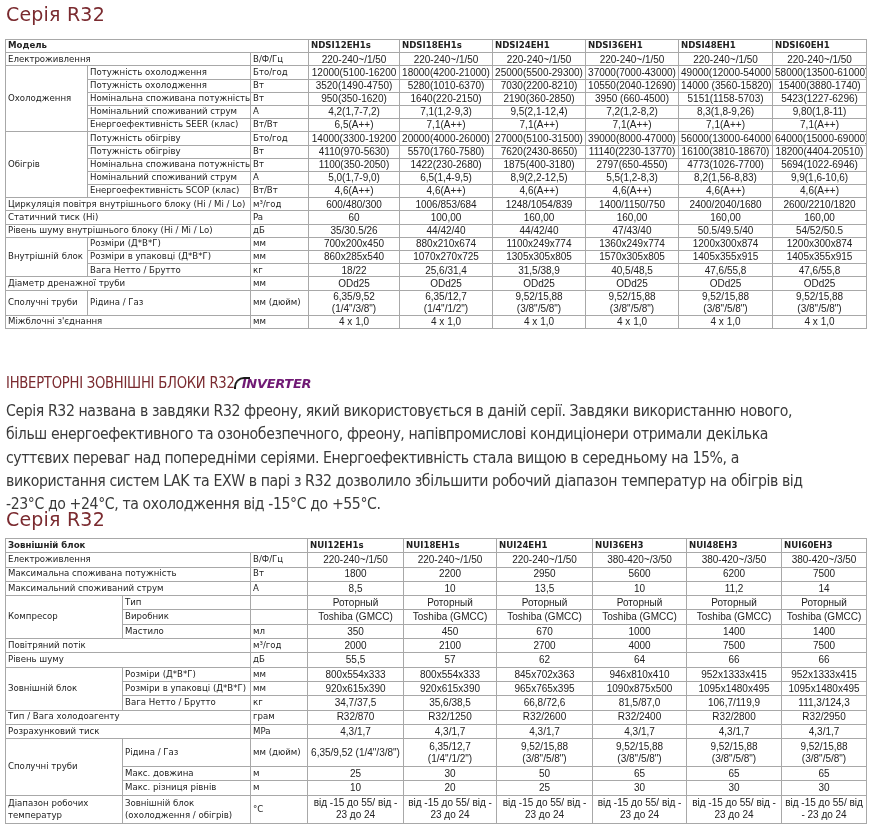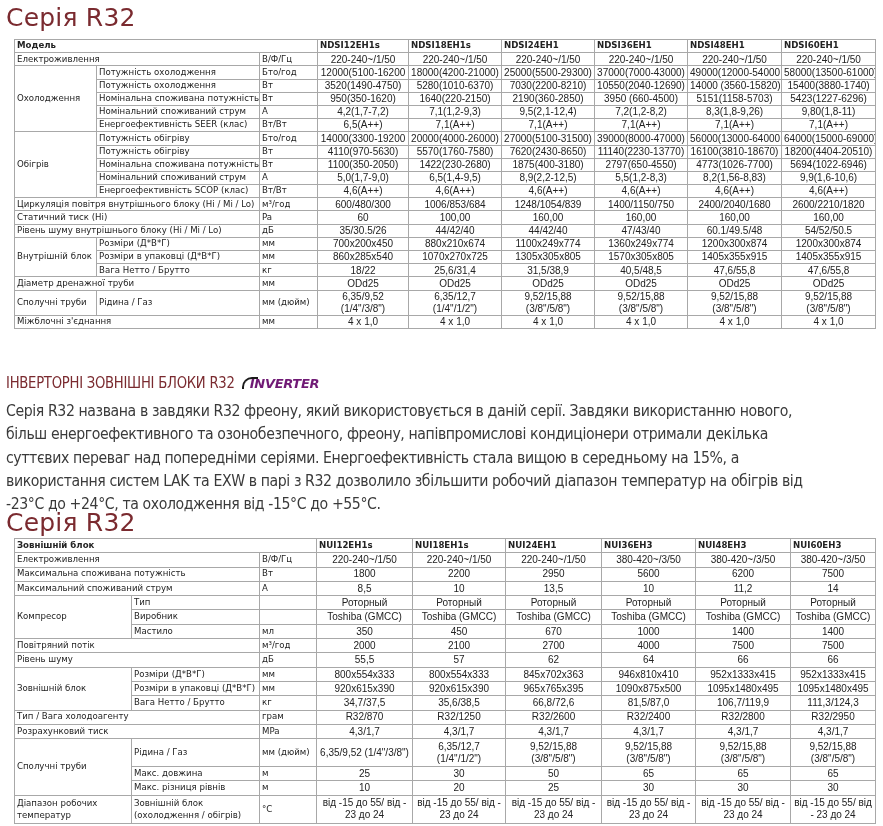--- a/index.html
+++ b/index.html
@@ -2,27 +2,27 @@
 <html><head>
 <meta charset="utf-8">
 <style>
   * { box-sizing: border-box; margin: 0; padding: 0; }
   html, body { width: 883px; height: 826px; background: #ffffff; overflow: hidden; }
   body { font-family: "Liberation Sans", sans-serif; color: #222; position: relative; }
 
   .series-title {
     position: absolute; left: 6px;
     font-family: "DejaVu Sans", sans-serif;
-    font-size: 25px; color: #7a2a2f; font-weight: normal; letter-spacing: 0.2px;
+    font-size: 19px; color: #7a2a2f; font-weight: normal; letter-spacing: 0.2px;
   }
   #title1 { top: 3px; }
   #title2 { top: 508px; }
 
   table.spec {
-    position: absolute; left: 14px;
+    position: absolute; left: 5px;
     border-collapse: collapse;
     font-family: "DejaVu Sans", sans-serif;
     font-size: 8.6px; color: #222;
     table-layout: fixed;
     padding-left: 28px;
   }
   table.spec td {
     border: 1px solid #a8a8a8;
     padding: 0 2px;
     white-space: nowrap;
@@ -40,21 +40,21 @@
   #table1 { top: 39px; width: 858px; }
   #table2 { top: 538px; width: 861px; }
 
   #table1 tr td { height: 13.2px; }
   #table1 tr.tall td { height: 25px; }
   #table2 tr td { height: 14.3px; }
   #table2 tr.tall td { height: 28px; }
 
   .section-heading {
     position: absolute; left: 6px; top: 374px;
-    display: flex; align-items: center; gap: 10px;
+    display: flex; align-items: center; gap: 2px;
   }
   .section-heading .h {
     font-family: "DejaVu Sans", sans-serif; font-size: 15px; color: #7a2a2f;
     letter-spacing: -0.3px; transform: scaleX(0.88); transform-origin: left center;
     white-space: nowrap;
   }
   .inverter-logo {
     font-family: "DejaVu Sans", sans-serif; font-weight: bold; font-style: italic;
     font-size: 13px; color: #701a75; letter-spacing: -0.3px;
     margin-left: -34px; position: relative; padding-left: 8px;
@@ -231,21 +231,21 @@
         <td class="val">160,00</td>
         <td class="val">160,00</td>
       </tr>
       <tr>
         <td colspan="2">Рівень шуму внутрішнього блоку (Hi / Mi / Lo)</td>
         <td class="c">дБ</td>
         <td class="val">35/30.5/26</td>
         <td class="val">44/42/40</td>
         <td class="val">44/42/40</td>
         <td class="val">47/43/40</td>
-        <td class="val">60.1/49.5/48</td>
+        <td class="val">50.5/49.5/40</td>
         <td class="val">54/52/50.5</td>
       </tr>
       <tr>
         <td rowspan="3" class="grp">Внутрішній блок</td>
         <td>Розміри (Д*В*Г)</td>
         <td class="c">мм</td>
         <td class="val">700x200x450</td>
         <td class="val">880x210x674</td>
         <td class="val">1100x249x774</td>
         <td class="val">1360x249x774</td>

